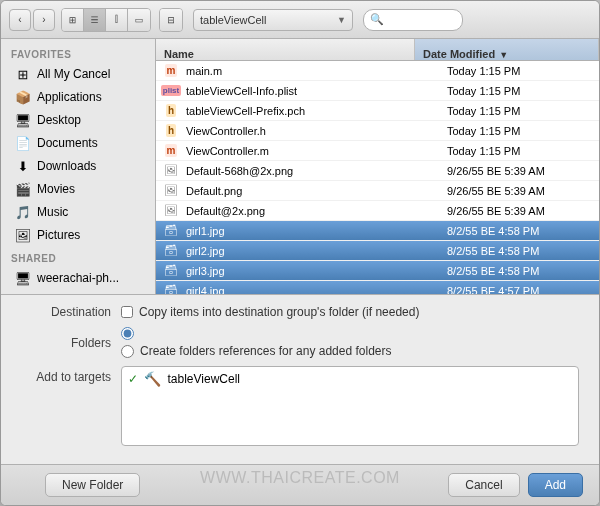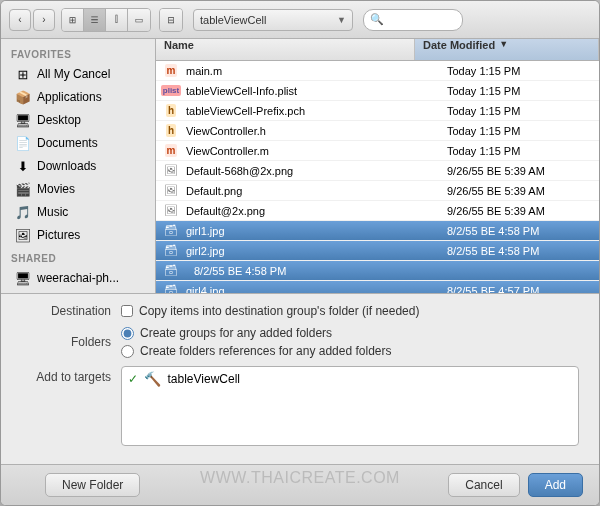--- a/index.html
+++ b/index.html
@@ -171,21 +171,21 @@
 
     .file-header {
       display: flex;
       border-bottom: 1px solid #b0b0b0;
       background: linear-gradient(to bottom, #f0f0f0, #e0e0e0);
       height: 22px;
     }
 
     .col-header {
       display: flex;
-      align-items: flex-start;
+      align-items: flex-end;
       padding: 0 8px;
       font-size: 11px;
       font-weight: bold;
       color: #333;
       border-right: 1px solid #c0c0c0;
       cursor: pointer;
     }
     .col-header.name { flex: 1; }
     .col-header.date { width: 184px; background: linear-gradient(to bottom, #c5d5e8, #b0c5dc); }
     .col-header .sort-arrow { margin-left: 4px; font-size: 9px; }
@@ -521,20 +521,21 @@
             <div class="file-icon-cell">
               <span style="font-size:11px;">🗃</span>
             </div>
             <div class="file-name-cell">girl2.jpg</div>
             <div class="file-date-cell">8/2/55 BE 4:58 PM</div>
           </div>
           <div class="file-row selected">
             <div class="file-icon-cell">
               <span style="font-size:11px;">🗃</span>
             </div>
+            <div class="file-name-cell">girl3.jpg</div>
             <div class="file-date-cell">8/2/55 BE 4:58 PM</div>
           </div>
           <div class="file-row selected">
             <div class="file-icon-cell">
               <span style="font-size:11px;">🗃</span>
             </div>
             <div class="file-name-cell">girl4.jpg</div>
             <div class="file-date-cell">8/2/55 BE 4:57 PM</div>
           </div>
         </div>
@@ -549,21 +550,20 @@
         <input type="checkbox" class="checkbox-input" style="">
         <span>Copy items into destination group's folder (if needed)</span>
       </div>
     </div>
 
     <div class="options-row">
       <div class="options-label">Folders</div>
       <div class="radio-group">
         <div class="radio-option">
           <input type="radio" name="folders" class="radio-input" checked="" style="">
-          <span>Create groups for any added folders</span>
         </div>
         <div class="radio-option">
           <input type="radio" name="folders" class="radio-input" style="">
           <span>Create folders references for any added folders</span>
         </div>
       </div>
     </div>
 
     <div class="options-row" style="align-items: flex-start;">
       <div class="options-label" style="padding-top:4px;">Add to targets</div>

